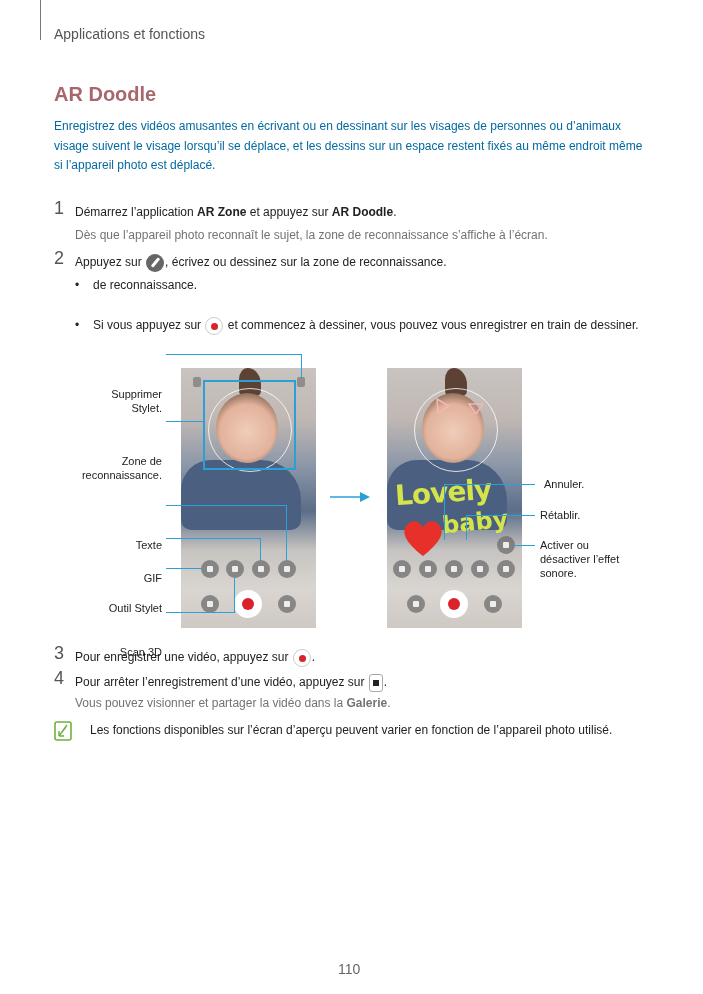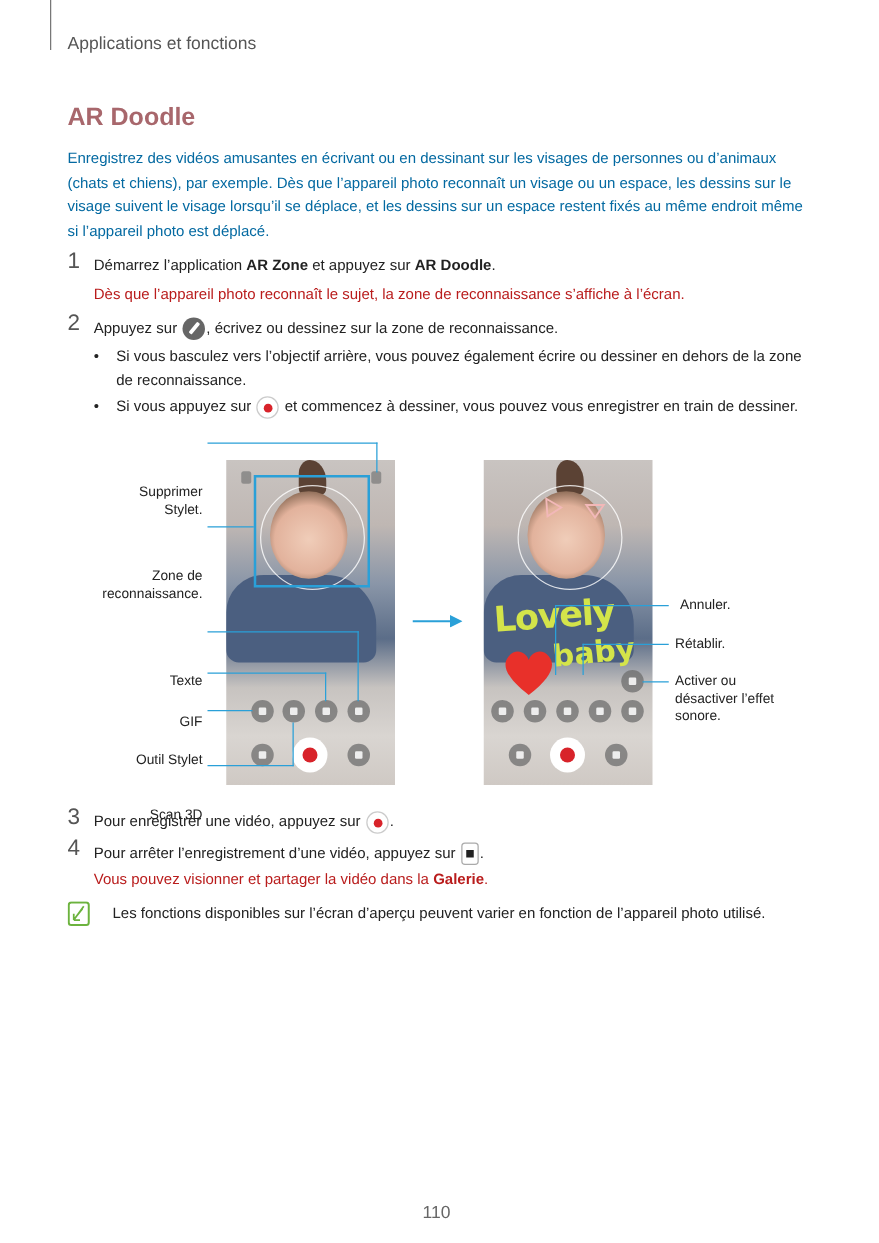--- a/index.html
+++ b/index.html
@@ -6,21 +6,21 @@
   body { width: 703px; height: 994px; position: relative; overflow: hidden;
          font-family: "Liberation Sans", sans-serif; color: #222; }
   .header-rule { position: absolute; left: 40px; top: 0; width: 1px; height: 40px; background: #777; }
   .header-title { position: absolute; left: 54px; top: 26px; font-size: 14px; color: #555; }
   .section-title { position: absolute; left: 54px; top: 83px; font-size: 20px; font-weight: bold; color: #a8676c; }
   .para { position: absolute; left: 54px; width: 600px; font-size: 12px; line-height: 19.5px; color: #0369a1; }
   .intro { top: 117px; }
   .step { position: absolute; left: 54px; font-size: 12px; color: #222; line-height: 19px; }
   .step-num { position: absolute; left: 0; top: -4px; font-size: 18px; color: #555; }
   .step-text { position: absolute; left: 21px; white-space: nowrap; text-align: center; }
-  .sub-text { position: absolute; left: 75px; font-size: 12px; color: #b91c1c; white-space: nowrap; }
+  .sub-text { position: absolute; left: 75px; font-size: 12px; color: #737373; white-space: nowrap; }
   .bullet { position: absolute; left: 75px; font-size: 12px; line-height: 19px; color: #222; width: 580px; }
   .bullet .dot { position: absolute; left: 0; top: 0; }
   .bullet .btxt { position: absolute; left: 18px; width: 565px; }
   b { font-weight: bold; }
   .inline-icon { display: inline-block; vertical-align: middle; width: 18px; height: 18px; border-radius: 50%; position: relative; margin: 0 1px; }
   .pen-ic { background: #666; }
   .pen-ic::after { content: ""; position: absolute; left: 8px; top: 3px; width: 3px; height: 11px; background: #fff; transform: rotate(40deg); border-radius: 1px; }
   .rec-ic { background: #fff; border: 1px solid #ccc; box-sizing: border-box; }
   .rec-ic::after { content: ""; position: absolute; left: 5px; top: 5px; width: 7px; height: 7px; border-radius: 50%; background: #d8232a; }
   .stop-ic { display: inline-block; vertical-align: middle; width: 14px; height: 18px; border: 1px solid #aaa; border-radius: 3px; position: relative; box-sizing: border-box; margin: 0 1px; }
@@ -60,40 +60,38 @@
 </head>
 <body>
 
 <div class="header-rule"></div>
 <div class="header-title">Applications et fonctions</div>
 
 <div class="section-title">AR Doodle</div>
 
 <div class="para intro">
   <div>Enregistrez des vidéos amusantes en écrivant ou en dessinant sur les visages de personnes ou d’animaux</div>
-  <div>(chats et chiens), par exemple. Dès que l’appareil photo reconnaît un visage ou un espace, les dessins sur le</div>
   <div>visage suivent le visage lorsqu’il se déplace, et les dessins sur un espace restent fixés au même endroit même</div>
   <div>si l’appareil photo est déplacé.</div>
 </div>
 
 <div class="step" style="top:203px;">
   <span class="step-num">1</span>
   <span class="step-text"><span>Démarrez l’application </span><b>AR Zone</b><span> et appuyez sur </span><b>AR Doodle</b><span>.</span></span>
 </div>
 <div class="sub-text" style="top:228px;">Dès que l’appareil photo reconnaît le sujet, la zone de reconnaissance s’affiche à l’écran.</div>
 
 <div class="step" style="top:253px;">
   <span class="step-num">2</span>
   <span class="step-text"><span>Appuyez sur </span><span class="inline-icon pen-ic"></span><span>, écrivez ou dessinez sur la zone de reconnaissance.</span></span>
 </div>
 
 <div class="bullet" style="top:276px;">
   <span class="dot">•</span>
   <div class="btxt">
-    <div>Si vous basculez vers l’objectif arrière, vous pouvez également écrire ou dessiner en dehors de la zone</div>
     <div>de reconnaissance.</div>
   </div>
 </div>
 <div class="bullet" style="top:316px;">
   <span class="dot">•</span>
   <div class="btxt" style="white-space:nowrap;"><span>Si vous appuyez sur </span><span class="inline-icon rec-ic"></span><span> et commencez à dessiner, vous pouvez vous enregistrer en train de dessiner.</span></div>
 </div>
 
 <div class="phone phone1">
   <div class="body-shirt"></div>

